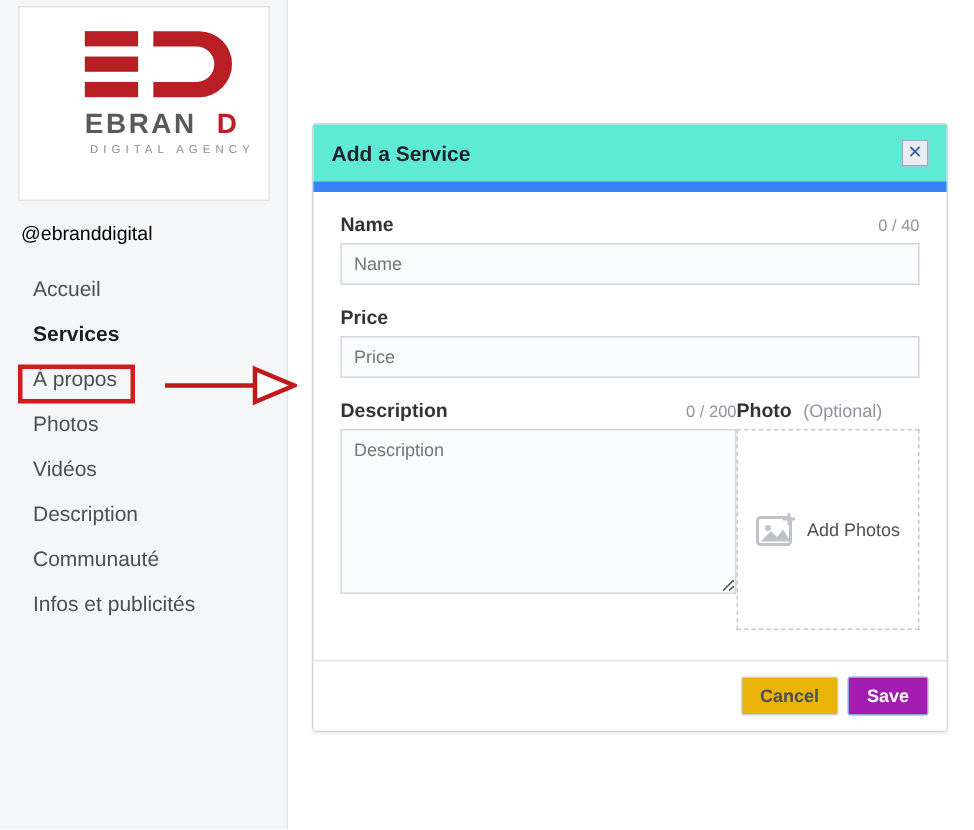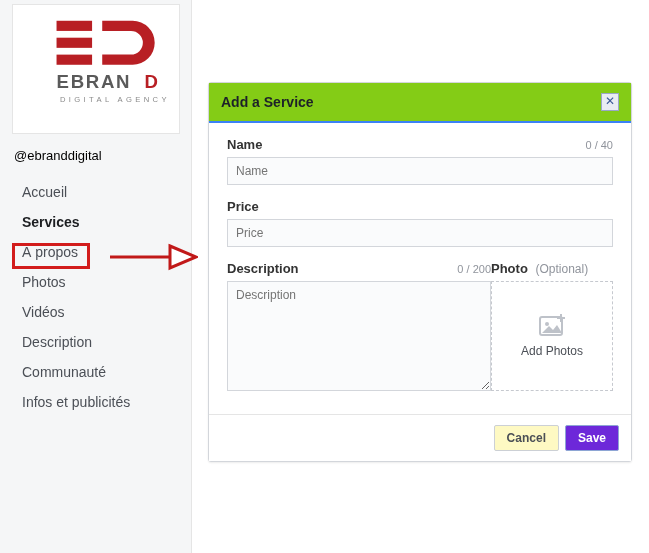--- a/index.html
+++ b/index.html
@@ -72,22 +72,22 @@
   .main {
     position: absolute;
     left: 208px; top: 82px;
     width: 424px;
     background: #fff;
     border: 1px solid #d3d6db;
     border-radius: 3px;
     box-shadow: 0 1px 2px rgba(0,0,0,0.08);
   }
   .dlg-header {
-    background: #84cc16;
-    border-bottom: 2px solid #3b82f6;
+    background: #5eead4;
+    border-bottom: 7px solid #3b82f6;
     padding: 10px 12px;
     display: flex;
     align-items: center;
     justify-content: space-between;
   }
   .dlg-title {
     font-size: 14px;
     font-weight: bold;
     color: #1d2129;
   }
@@ -128,24 +128,24 @@
     font-size: 12px;
     color: #90949c;
     padding: 6px 8px;
     font-family: inherit;
     resize: both;
   }
   .photo-col { width: 122px; }
   .photo-drop {
     margin-top: 5px;
     width: 122px;
-    height: 110px;
+    height: 134px;
     border: 1px dashed #c6c9cf;
     display: flex;
-    flex-direction: column;
+    flex-direction: row;
     align-items: center;
     justify-content: center;
     gap: 8px;
     cursor: pointer;
   }
   .photo-drop .icon { color: #bec2c9; }
   .photo-drop .txt { font-size: 12px; color: #4b4f56; }
   .dlg-footer {
     border-top: 1px solid #e5e5e5;
     padding: 10px 12px;
@@ -156,25 +156,25 @@
   }
   .btn {
     font-size: 12px;
     font-weight: bold;
     padding: 5px 12px;
     border-radius: 2px;
     cursor: pointer;
     border: 1px solid #ccd0d5;
   }
   .btn-cancel {
-    background: #fef9c3;
+    background: #eab308;
     color: #4b4f56;
   }
   .btn-save {
-    background: #6d28d9;
+    background: #a21caf;
     color: #fff;
     border: 1px solid #8ea6d4;
   }
 </style>
 </head>
 <body>
 
 <div class="sidebar">
   <div class="logo-box">
     <svg viewBox="0 0 160 130">

